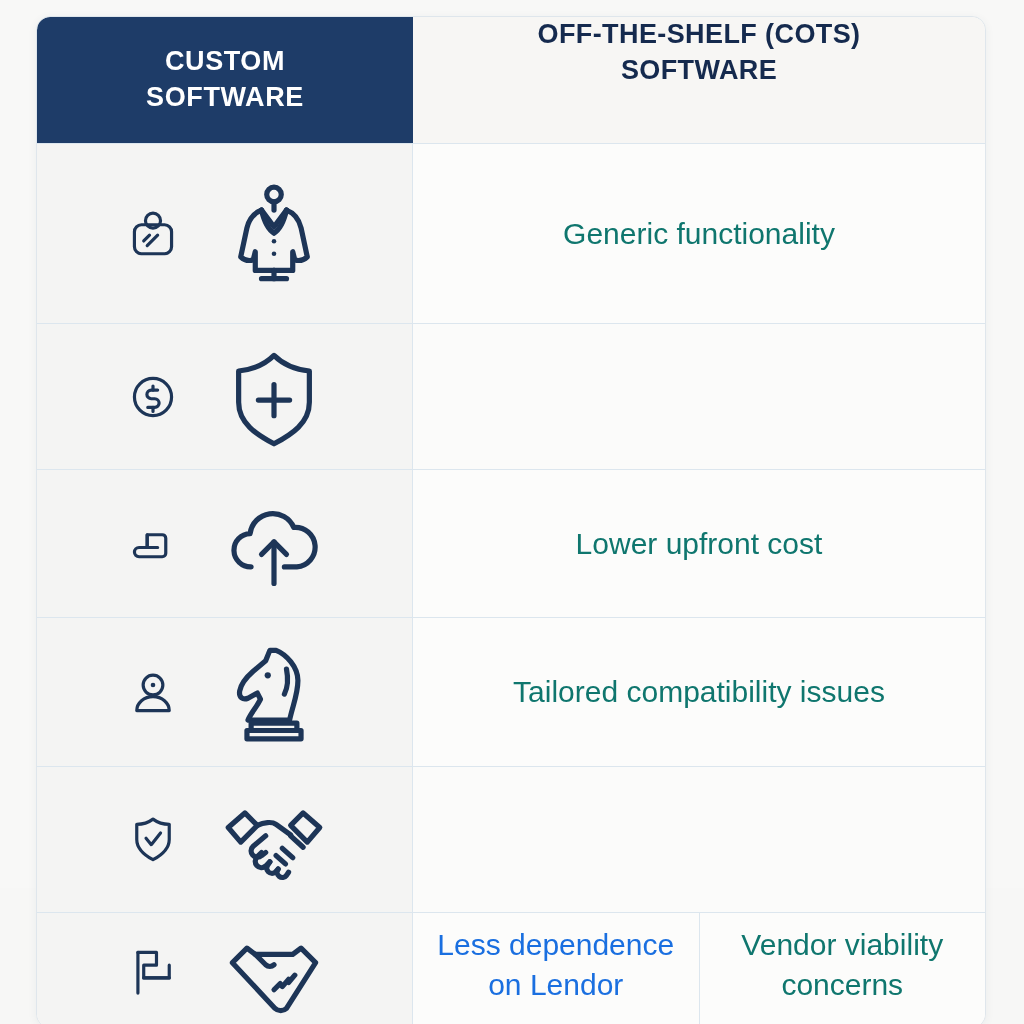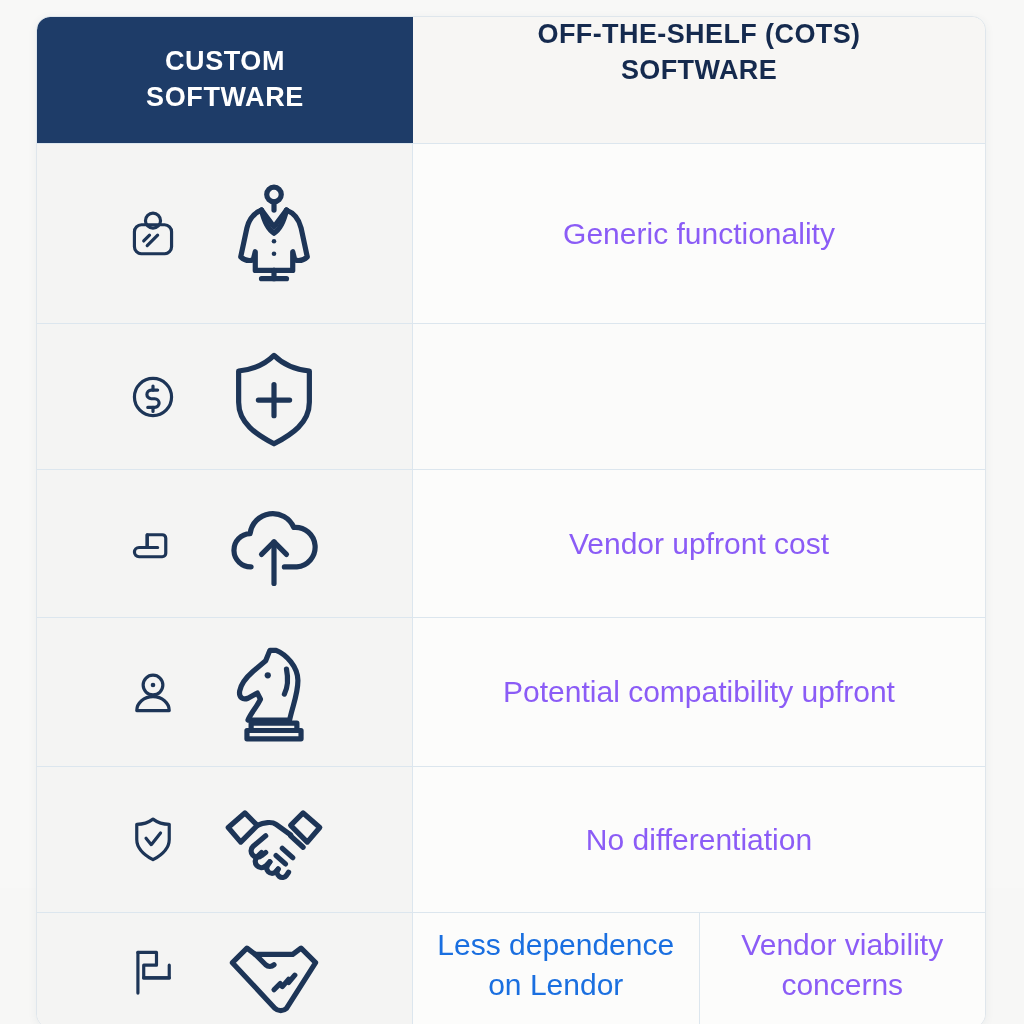--- a/index.html
+++ b/index.html
@@ -58,21 +58,21 @@
     flex:1 1 0;
     background:#fcfcfb;
     display:flex;align-items:center;justify-content:center;
     text-align:center;
     padding:6px 14px;
     box-sizing:border-box;
     font-size:30px;line-height:1.33;
   }
   .cell-custom{color:#121f38;border-right:1px solid #dce6ee;}
   .cell-custom.accent{color:#1a6fe0;}
-  .cell-cots{color:#8b5cf6;}
+  .cell-cots{color:#0f766e;}
 
   .icon-sm{width:58px;height:58px;flex:0 0 58px;}
   .icon-lg{width:104px;height:104px;flex:0 0 104px;}
   svg{display:block;width:100%;height:100%;}
   .stroke{fill:none;stroke:#1d3557;stroke-width:5.5;stroke-linecap:round;stroke-linejoin:round;}
   .stroke-thin{fill:none;stroke:#1d3557;stroke-width:5;stroke-linecap:round;stroke-linejoin:round;}
   .dot{fill:#1d3557;}
 </style>
 </head>
 <body>
@@ -151,21 +151,21 @@
           </svg>
         </span>
         <span class="icon-lg">
           <svg viewBox="0 0 100 100">
             <path class="stroke-thin" d="M28 72 a16 16 0 0 1 -1 -32 a22 22 0 0 1 42 -6 a15 15 0 0 1 3 38 h-12"></path>
             <path class="stroke-thin" d="M50 88 V48"></path>
             <path class="stroke-thin" d="M38 60 l12 -12 l12 12"></path>
           </svg>
         </span>
       </div>
-      <div class="cell-txt cell-cots">Vendor upfront cost</div>
+      <div class="cell-txt cell-cots">Lower upfront cost</div>
     </div>
 
     <div class="row" style="height:149px">
       <div class="cell-icons">
         <span class="icon-sm">
           <svg viewBox="0 0 100 100">
             <circle class="stroke" cx="50" cy="38" r="17"></circle>
             <circle class="dot" cx="50" cy="38" r="4"></circle>
             <path class="stroke" d="M22 82 a28 24 0 0 1 56 0 z"></path>
           </svg>
@@ -173,21 +173,21 @@
         <span class="icon-lg">
           <svg viewBox="0 0 100 100">
             <path class="stroke-thin" d="M46 10 l-4 10 L30 30 c -8 7 -12 13 -13 19 c -1 6 3 9 8 7 l9 -5 l3 6 c -4 8 -9 13 -12 20 h40 c 3 -14 8 -25 8 -38 C 73 26 62 14 52 10 z"></path>
             <circle class="dot" cx="44" cy="34" r="3"></circle>
             <path class="stroke-thin" d="M62 28 c 2 10 1 18 -2 24"></path>
             <path class="stroke-thin" d="M28 80 h44 v7 h-44 z"></path>
             <path class="stroke-thin" d="M24 87 h52 v8 h-52 z"></path>
           </svg>
         </span>
       </div>
-      <div class="cell-txt cell-cots">Potential compatibility upfront</div>
+      <div class="cell-txt cell-cots">Tailored compatibility issues</div>
     </div>
 
     <div class="row" style="height:146px">
       <div class="cell-icons">
         <span class="icon-sm">
           <svg viewBox="0 0 100 100">
             <path class="stroke" d="M50 14 c 8 6 20 9 28 9 v26 c 0 18 -15 28 -28 35 C 37 77 22 67 22 49 V23 c 8 0 20 -3 28 -9 z"></path>
             <path class="stroke" d="M38 47 l9 11 l16 -20"></path>
           </svg>
         </span>
@@ -198,21 +198,20 @@
             <path class="stroke-thin" d="M34 36 c 6 -3 14 -4 18 -1 l14 10"></path>
             <path class="stroke-thin" d="M42 46 l-12 10 a6 6 0 0 0 8 9 l4 -3"></path>
             <path class="stroke-thin" d="M38 62 l-4 4 a6 6 0 0 0 8 9 l4 -4"></path>
             <path class="stroke-thin" d="M46 71 l-2 3 a5 5 0 0 0 7 7 l3 -3"></path>
             <path class="stroke-thin" d="M54 78 a5 5 0 0 0 8 6 l2 -3"></path>
             <path class="stroke-thin" d="M66 46 l12 11"></path>
             <path class="stroke-thin" d="M58 58 l10 9 M52 65 l9 8"></path>
           </svg>
         </span>
       </div>
-      <div class="cell-txt cell-cots">No differentiation</div>
     </div>
 
     <div class="row" style="height:117px">
       <div class="cell-icons">
         <span class="icon-sm">
           <svg viewBox="0 0 100 100">
             <path class="stroke" d="M24 18 V88"></path>
             <path class="stroke" d="M24 18 h32 v22 h-22 v22 h44 V40"></path>
             <path class="stroke" d="M34 62 h44"></path>
           </svg>

